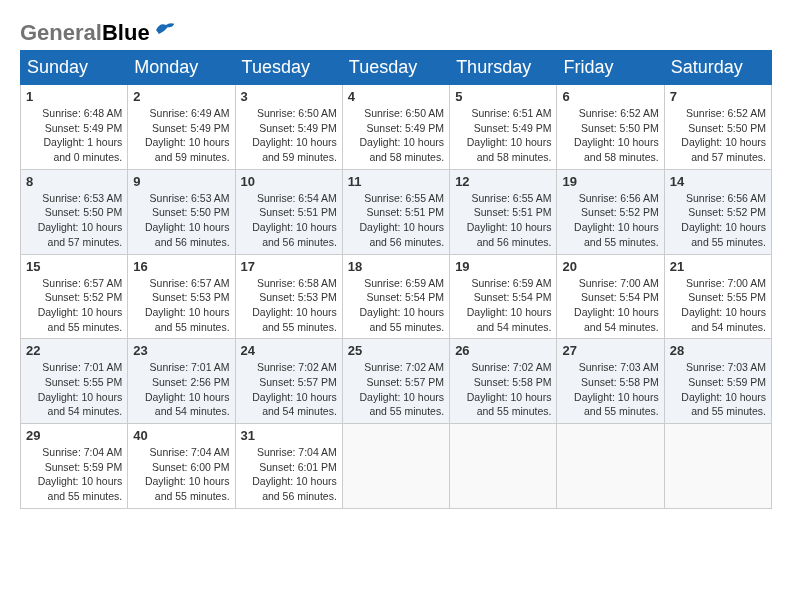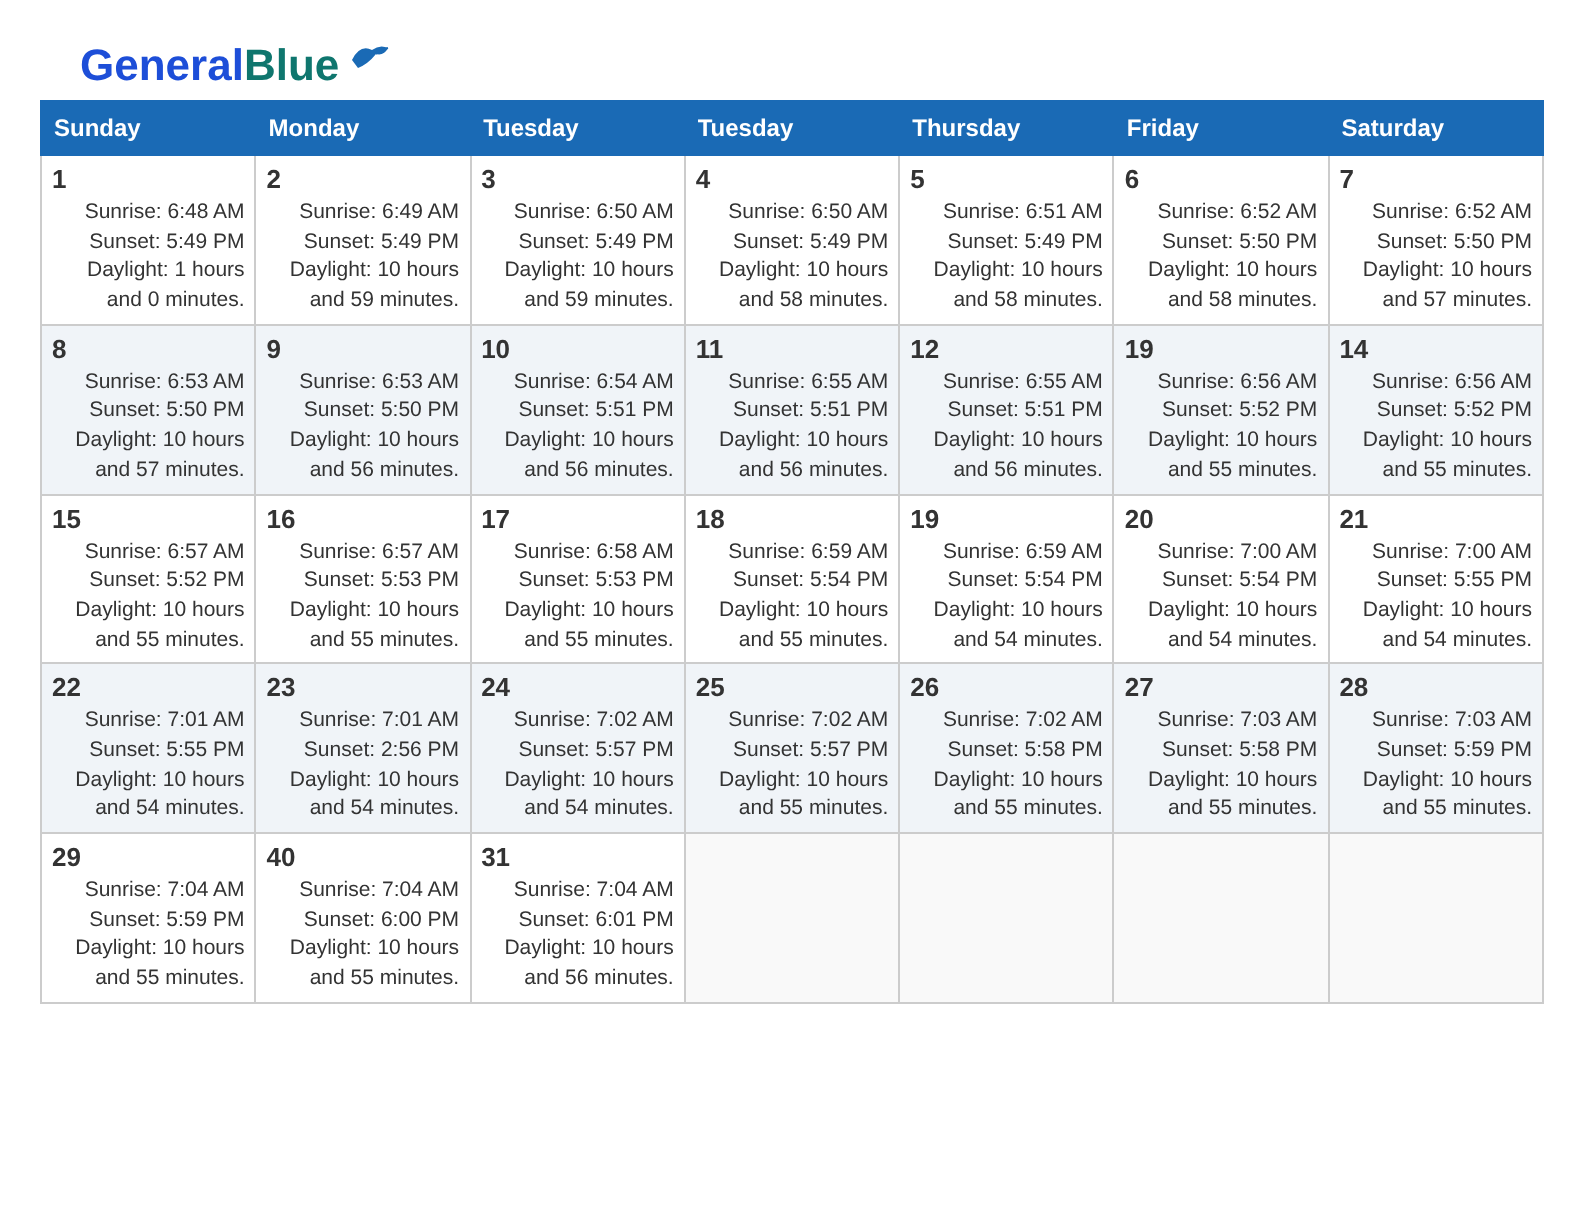--- a/index.html
+++ b/index.html
@@ -37,22 +37,22 @@
     .calendar {
       width: 100%;
       border-collapse: collapse;
       font-size: 11px;
     }
     .calendar th {
       background: #1a6ab5;
       color: #fff;
       text-align: left;
       padding: 6px 6px;
-      font-size: 12px;
-      font-weight: bold;
+      font-size: 18px;
+      font-weight: normal;
       border: 1px solid #1a6ab5;
     }
     .calendar td {
       border: 1px solid #ccc;
       vertical-align: top;
       padding: 4px 5px;
       width: 107px;
       min-height: 80px;
     }
     .calendar tr:nth-child(even) td {
@@ -78,21 +78,21 @@
       background: #f9f9f9 !important;
     }
   </style>
 </head>
 <body>
 
 <div class="header-area">
   <div class="logo">
     <div style="display:flex;align-items:center;gap:2px;">
       <span style="font-size:22px;font-weight:bold;color:#333;">
-        <span style="color:#1d4ed8;margin-left:20px;">General</span><span style="color:#0f766e;margin-top:32px;">Blue</span>
+        <span style="color:#737373;">General</span><span style="color:#000000;margin-top:32px;">Blue</span>
       </span>
       <svg width="22" height="18" viewBox="0 0 22 18" style="margin-left:2px;margin-top:-8px;">
         <path d="M2 10 Q6 2 12 5 Q16 2 20 4 Q18 8 14 7 Q10 12 5 14 Z" fill="#1a6ab5"></path>
         <path d="M14 7 Q16 5 20 4" stroke="#1a6ab5" stroke-width="1" fill="none"></path>
       </svg>
     </div>
   </div>
   <div class="title-area">
     <div class="month-title"></div>
     <div class="location-title"></div>

